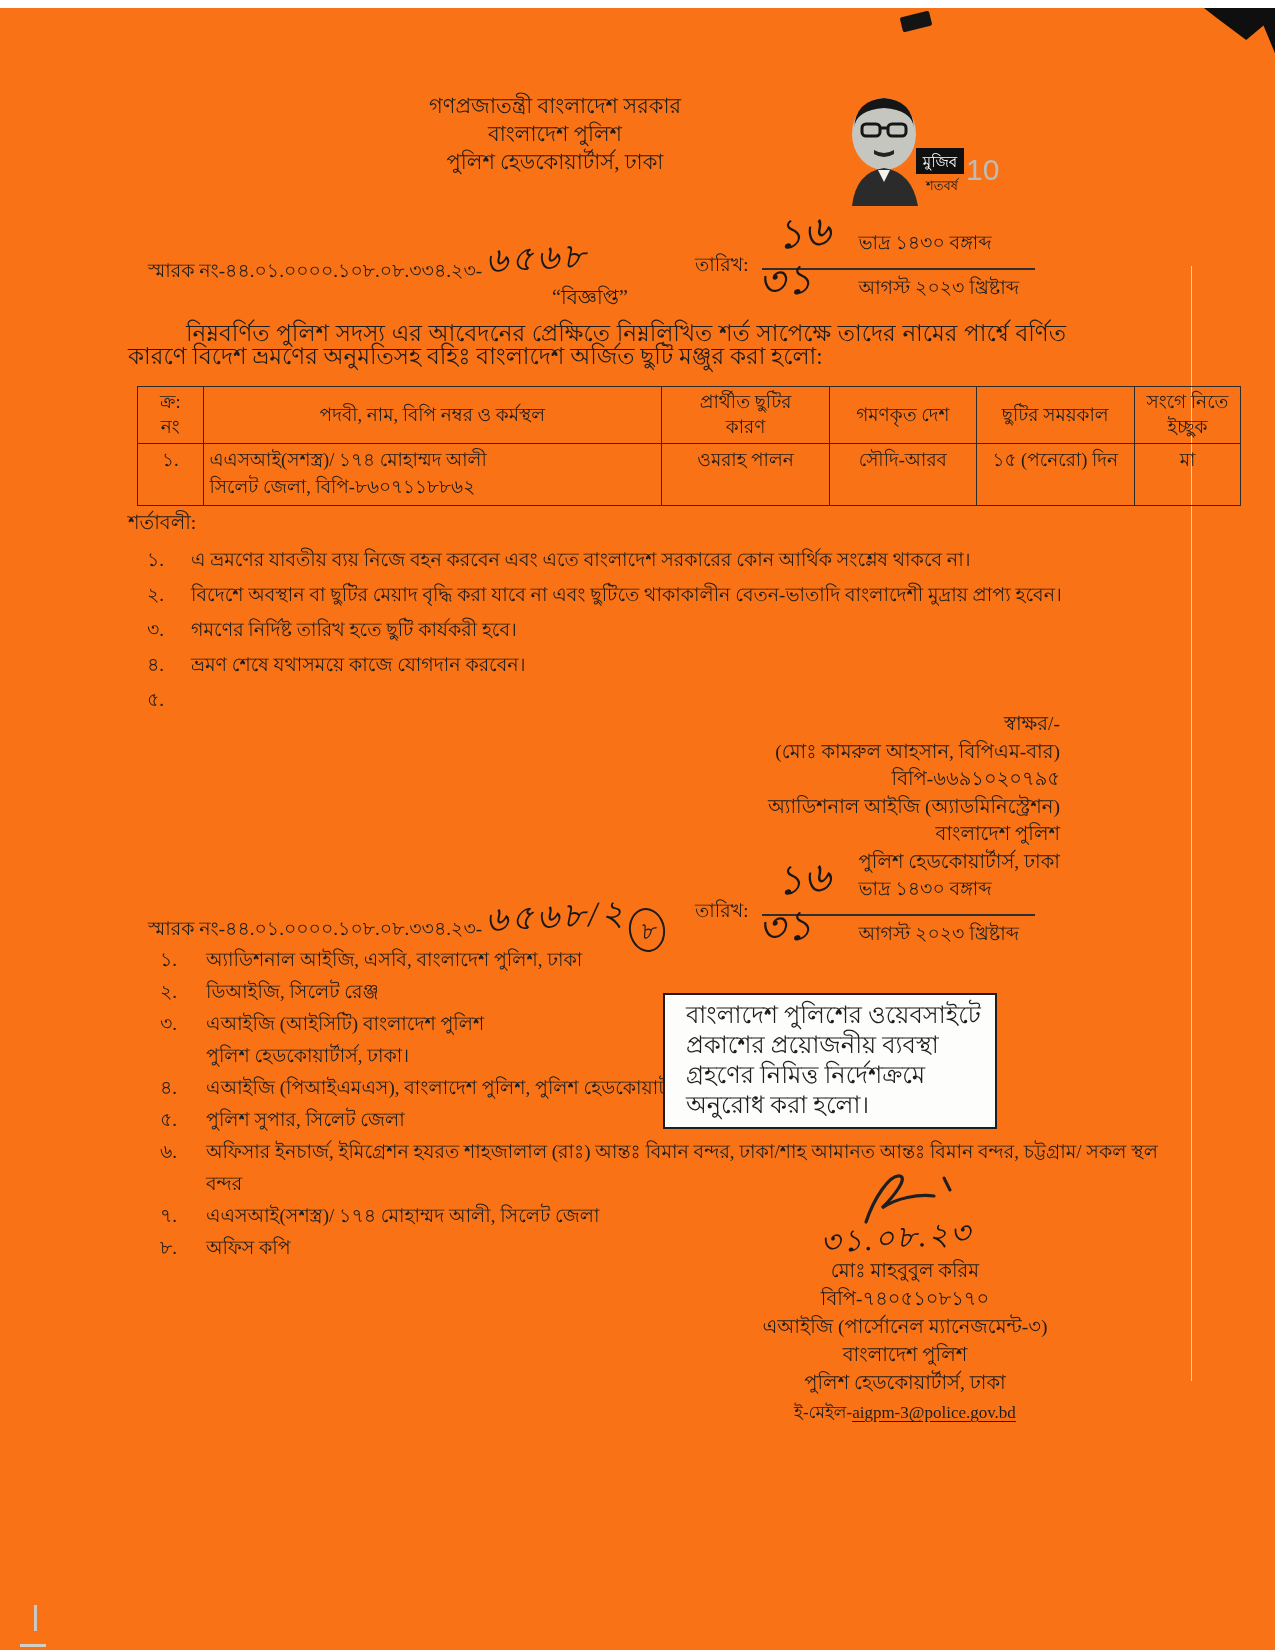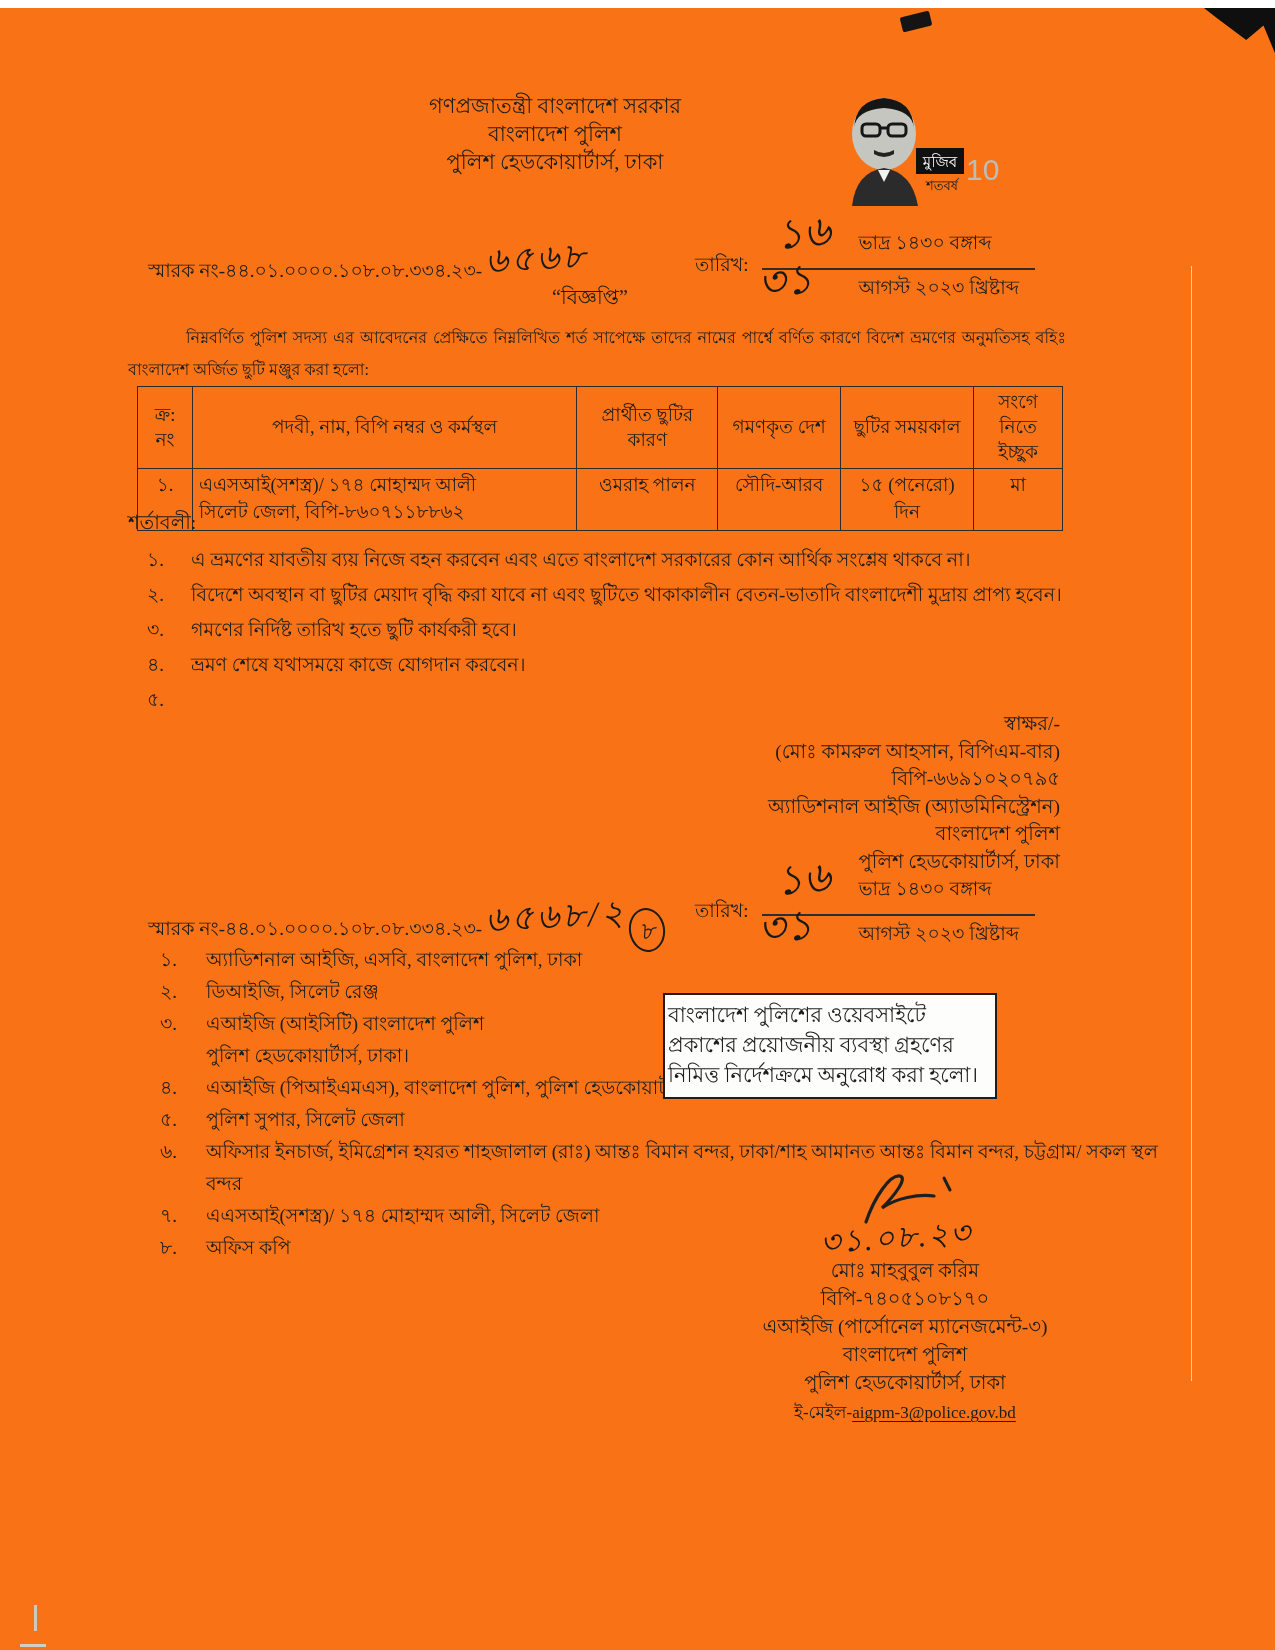--- a/index.html
+++ b/index.html
@@ -39,25 +39,25 @@
   .date-label { margin-right:14px; }
   .frac { position:relative; display:inline-block; }
   .frac-top { border-bottom:2px solid #2e2e2e; padding:2px 16px 8px 96px; }
   .frac-bot { padding:3px 16px 0 96px; }
   .hw-day { position:absolute; font-size:42px; line-height:1; transform:rotate(-5deg); }
   .hw-day-top { left:14px; top:-14px; }
   .hw-day-bot { left:-4px; top:34px; }
 
   .notice-title { position:absolute; left:0; top:274px; width:1180px; text-align:center; font-size:20px; }
 
-  .intro { position:absolute; left:128px; top:314px; width:938px; font-size:16px; line-height:32px;
+  .intro { position:absolute; left:128px; top:314px; width:938px; font-size:23px; line-height:23px;
     text-indent:58px; text-align:justify; }
 
   
-  .grant-table { position:absolute; left:137px; top:378px; width:926px; border-collapse:collapse; font-size:18.5px; }
+  .grant-table { position:absolute; left:137px; top:378px; width:1104px; border-collapse:collapse; font-size:18.5px; }
   .grant-table th, .grant-table td { border:1.6px solid #2c2c2c; padding:3px 6px; }
   .grant-table th { font-weight:normal; text-align:center; vertical-align:middle; height:57px; line-height:25px; }
   .grant-table td { vertical-align:top; height:62px; line-height:27px; }
   .preline { white-space:pre-line; }
   .c-center { text-align:center; }
   .c-left { text-align:left; padding-left:10px; }
 
   
   .cond-title { position:absolute; left:128px; top:500px; font-size:19.5px; text-underline-offset:4px; }
   .cond-list { position:absolute; left:147px; top:540px; width:945px; font-size:19px; }
@@ -73,21 +73,21 @@
   .email-line { font-size:17px; margin-top:2px; }
   .email-line .email { text-decoration:underline; text-underline-offset:3px; }
 
   
   .dist { position:absolute; left:160px; top:936px; width:1000px; font-size:19px; }
   .dist-item { display:flex; line-height:32px; }
   .dist-no { width:46px; flex:0 0 46px; }
   .dist-text { white-space:pre-line; }
 
   .webbox { position:absolute; left:663px; top:985px; width:334px; border:2px solid #1e1e1e;
-    padding:5px 11px 7px 3px; font-size:21px; line-height:30px; background:#fdfdfc; }
+    padding:5px 11px 7px 21px; font-size:24px; line-height:30px; background:#fdfdfc; }
 </style>
 </head>
 <body>
 
 <div class="sheet">
 
   <div class="art-corner"></div>
   <div class="art-blob"></div>
   <div class="art-edge"></div>
   <div class="art-bl1"></div>

